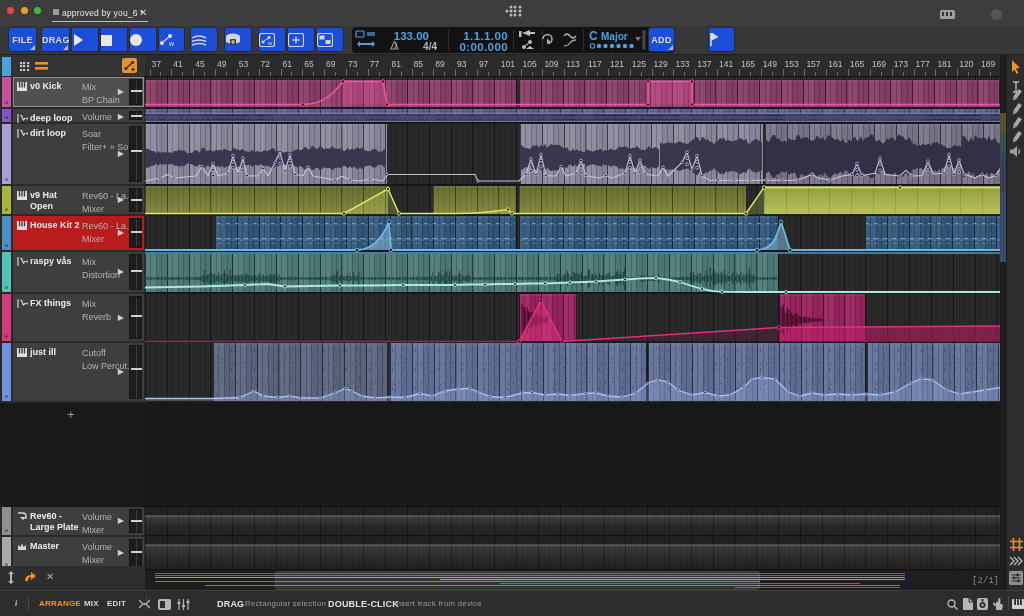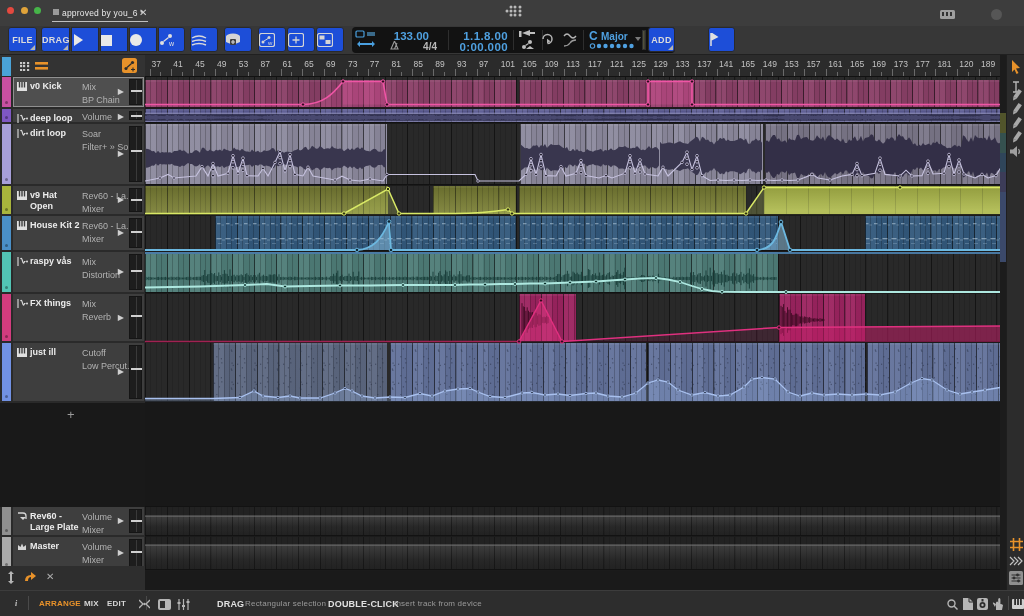--- a/index.html
+++ b/index.html
@@ -165,21 +165,21 @@
           <rect x="12" y="5" width="8" height="4" fill="#3a6a8a"></rect>
           <path d="M2 17 l3 -3 v2 h7 v2 h-7 v2 Z" fill="#4aa0e0"></path>
           <path d="M20 20 l-3 -3 v2 h-7 v2 h7 v2 Z" fill="#4aa0e0" transform="translate(0,-3)"></path>
         </svg>
         <div class="abs bluetx" style="left:27px;top:3px;width:50px;text-align:right">133.00</div>
         <svg width="9" height="9" style="position:absolute;left:38px;top:14px">
           <path d="M1 8 L4.5 0 L8 8 Z M4.5 8 L7 2" fill="none" stroke="#999" stroke-width="1.1"></path>
         </svg>
         <div class="abs graytx" style="left:50px;top:14px;width:35px;text-align:right">4/4</div>
         <div class="abs" style="left:96px;top:3px;width:1px;height:20px;background:#2e2e2e"></div>
-        <div class="abs bluetx" style="left:100px;top:3px;width:56px;text-align:right;letter-spacing:.4px">1.1.8.00</div>
+        <div class="abs bluetx" style="left:100px;top:3px;width:56px;text-align:right;letter-spacing:.4px">1.1.1.00</div>
         <div class="abs bluetx" style="left:100px;top:14px;width:56px;text-align:right;letter-spacing:.4px">0:00.000</div>
         <div class="abs" style="left:161px;top:3px;width:1px;height:20px;background:#2e2e2e"></div>
         <svg width="22" height="24" style="position:absolute;left:164px;top:1px">
           <path d="M14 2 l-8 3 8 3 v-2 h5 v-2 h-5 Z" fill="#bdbdbd"></path>
           <rect x="3" y="3" width="2.5" height="6" fill="#bdbdbd"></rect>
           <circle cx="8" cy="19" r="2" fill="#bdbdbd"></circle>
           <circle cx="14" cy="14" r="2" fill="#bdbdbd"></circle>
           <path d="M9.5 17.5 L12.5 15.5" stroke="#bdbdbd" stroke-width="1.2"></path>
           <path d="M14 18 l4 3 h-8 Z" fill="#bdbdbd"></path>
         </svg>
@@ -233,21 +233,21 @@
       <div class="rtick" style="left:59.1px;height:4px"></div>
       <div class="rlab" style="left:50.2px">45</div>
       <div class="rtick" style="left:70.0px;height:7px"></div>
       <div class="rtick" style="left:80.9px;height:4px"></div>
       <div class="rlab" style="left:72.0px">49</div>
       <div class="rtick" style="left:91.8px;height:7px"></div>
       <div class="rtick" style="left:102.7px;height:4px"></div>
       <div class="rlab" style="left:93.8px">53</div>
       <div class="rtick" style="left:113.6px;height:7px"></div>
       <div class="rtick" style="left:124.6px;height:4px"></div>
-      <div class="rlab" style="left:115.6px">87</div>
+      <div class="rlab" style="left:115.6px">72</div>
       <div class="rtick" style="left:135.5px;height:7px"></div>
       <div class="rtick" style="left:146.4px;height:4px"></div>
       <div class="rlab" style="left:137.5px">61</div>
       <div class="rtick" style="left:157.3px;height:7px"></div>
       <div class="rtick" style="left:168.2px;height:4px"></div>
       <div class="rlab" style="left:159.3px">65</div>
       <div class="rtick" style="left:179.1px;height:7px"></div>
       <div class="rtick" style="left:190.1px;height:4px"></div>
       <div class="rlab" style="left:181.1px">69</div>
       <div class="rtick" style="left:201.0px;height:7px"></div>
@@ -446,21 +446,21 @@
         <div class="nm">v9 Hat<br>Open</div>
         <div class="pm">Rev60 - La...<br>Mixer</div>
         <div class="arr" style="top:9px">▶</div>
         <div class="mt" style="height:24px">
           <div style="position:absolute;left:5.5px;top:0;width:1px;height:100%;background:#3a3a3a"></div>
           <div style="position:absolute;left:1px;top:10px;width:11px;height:1.5px;background:#cfcfcf"></div>
         </div>
       </div>
       <div class="strip" style="top:140px;height:34px;background:#4a8fc6"></div>
       <div class="abs" style="left:4.5px;top:168px;width:3px;height:3px;border-radius:50%;background:rgba(0,0,0,.35)"></div>
-      <div class="thead" style="top:140px;height:34px;background:#404040">
+      <div class="thead" style="top:140px;height:34px;background:#b91c1c">
         <div class="ticon">
           <svg width="10" height="9">
             <rect width="10" height="9" fill="#e0e0e0"></rect>
             <rect x="1.8" y="0" width="1.4" height="5.5" fill="#3e3e3e"></rect>
             <rect x="4.3" y="0" width="1.4" height="5.5" fill="#3e3e3e"></rect>
             <rect x="6.8" y="0" width="1.4" height="5.5" fill="#3e3e3e"></rect>
           </svg>
         </div>
         <div class="nm"><span style="white-space:nowrap;font-size:9px">House Kit 2</span></div>
         <div class="pm">Rev60 - La...<br>Mixer</div>
@@ -931,20 +931,32 @@
         <path d="M1 1 L5 5 L1 9 M5 1 L9 5 L5 9 M9 1 L13 5 L9 9" fill="none" stroke="#c2c2c2" stroke-width="1.2"></path>
       </svg>
       <svg width="14" height="14" style="position:absolute;left:2px;top:516px">
         <rect x="0" y="0" width="14" height="14" rx="1.5" fill="#8f8f8f"></rect>
         <path d="M2.5 4 H11.5 M2.5 7 H11.5 M2.5 10 H11.5" stroke="#2e2e2e" stroke-width="1.2"></path>
         <circle cx="8.5" cy="4" r="1.4" fill="#2e2e2e"></circle>
         <circle cx="5" cy="7" r="1.4" fill="#2e2e2e"></circle>
         <circle cx="9.5" cy="10" r="1.4" fill="#2e2e2e"></circle>
       </svg>
     </div>
+    <div class="abs" id="hscroll">
+      <div class="abs" style="left:10px;top:1.5px;width:750px;height:1.6px;background:#93466d;opacity:1"></div>
+      <div class="abs" style="left:10px;top:3.5px;width:750px;height:1.6px;background:#6a5ab0;opacity:1"></div>
+      <div class="abs" style="left:10px;top:5.5px;width:750px;height:1.6px;background:#9c95c4;opacity:1"></div>
+      <div class="abs" style="left:295px;top:7.5px;width:465px;height:1.6px;background:#a3ad42;opacity:1"></div>
+      <div class="abs" style="left:10px;top:9.5px;width:605px;height:1.6px;background:#45948a;opacity:1"></div>
+      <div class="abs" style="left:355px;top:11.5px;width:360px;height:1.6px;background:#c23a74;opacity:1"></div>
+      <div class="abs" style="left:60px;top:13.5px;width:695px;height:1.6px;background:#5f7cc0;opacity:1"></div>
+      <div class="abs" style="left:590px;top:15.5px;width:165px;height:1.6px;background:#4a66a8;opacity:1"></div>
+      <div class="abs" style="left:130px;top:0;width:485px;height:19px;background:rgba(210,210,210,0.12);border-radius:4px;border:1px solid rgba(255,255,255,0.08)"></div>
+      <div class="abs" style="left:827px;top:5px;color:#8a8a8a;font-size:9px;font-family:'Liberation Mono',monospace">[2/1]</div>
+    </div>
     <div class="abs" id="footer">
       <div class="f" style="left:15px;font-family:'Liberation Serif',serif;font-style:italic">i</div>
       <div class="sep" style="left:28px"></div>
       <div class="f" style="left:39px;color:#e8922a">ARRANGE</div>
       <div class="f" style="left:84px;color:#d5d5d5">MIX</div>
       <div class="f" style="left:107px;color:#d5d5d5">EDIT</div>
       <div class="sep" style="left:146px"></div>
       <svg width="11" height="10" style="position:absolute;left:139px;top:8px">
         <path d="M0 1 L4 5 L0 9 M11 1 L7 5 L11 9" stroke="#b5b5b5" fill="none" stroke-width="1.3"></path>
         <circle cx="5.5" cy="5" r="1.2" fill="#b5b5b5"></circle>

